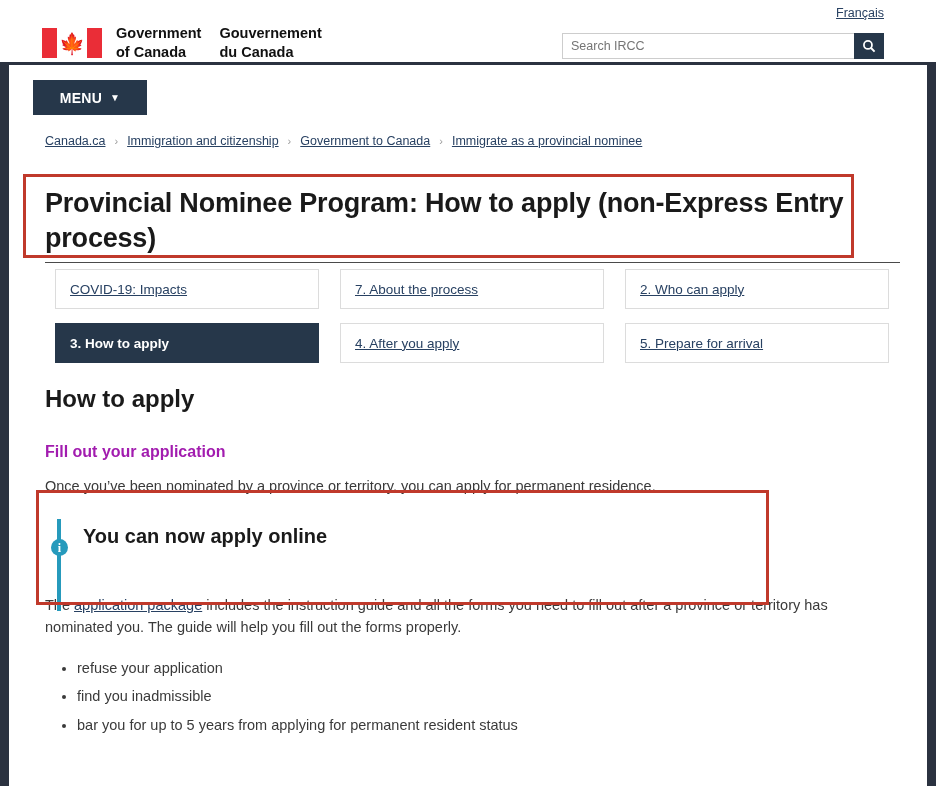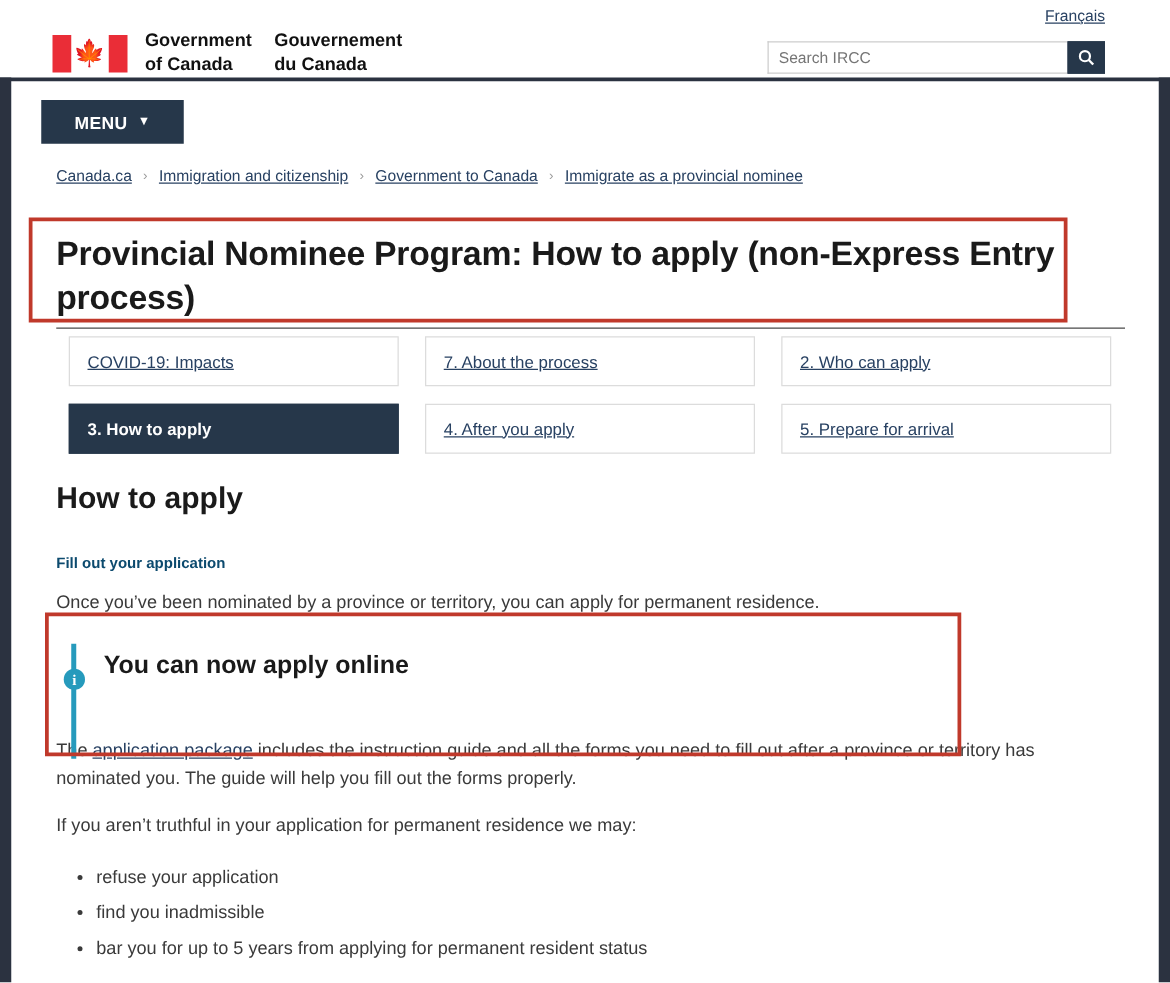--- a/index.html
+++ b/index.html
@@ -71,21 +71,21 @@
   }
   .brand-text {
     display: flex; gap: 18px;
     font-size: 14.5px; line-height: 1.28;
     font-weight: bold; color: #111111;
     white-space: nowrap;
   }
   .search-wrap {
     position: absolute; right: 52px; top: 33px;
     display: flex; align-items: stretch;
-    width: 270px; height: 26px;
+    width: 322px; height: 26px;
   }
   .search-input {
     flex: 1 1 auto;
     border: 1px solid #cdcdcd;
     border-right: none;
     background: #fff;
     padding: 0 8px;
     font-size: 12.5px;
     color: #5c5c5c;
     font-family: "Liberation Sans", sans-serif;
@@ -198,22 +198,22 @@
     position: absolute; left: 45px; top: 385px;
     width: 850px;
   }
   .h2 {
     margin: 0 0 30px 0;
     font-size: 24px; font-weight: bold;
     color: #1a1a1a;
   }
   .h3 {
     margin: 0 0 14px 0;
-    font-size: 12px; font-weight: bold;
-    color: #0c4a6e;
+    font-size: 16px; font-weight: bold;
+    color: #a21caf;
   }
   .p {
     margin: 0 0 16px 0;
     font-size: 14.5px;
     line-height: 1.52;
     color: #3a3a3a;
   }
   .p a {
     color: #284162;
     text-decoration: underline;
@@ -363,21 +363,20 @@
     <div class="callout">
       <span class="callout-bar"></span>
       <span class="callout-icon">i</span>
       <h3 class="callout-title">You can now apply online</h3>
     </div>
 
     <p class="p">
       <span>The </span><a>application package</a><span> includes the instruction guide and all the forms you need to fill out after a province or territory has nominated you. The guide will help you fill out the forms properly.</span>
     </p>
 
-    <p class="p">If you aren’t truthful in your application for permanent residence we may:</p>
 
     <ul class="bullets">
       <li>refuse your application</li>
       <li>find you inadmissible</li>
       <li>bar you for up to 5 years from applying for permanent resident status</li>
     </ul>
   </div>
 
   <div class="annot annot-title"></div>
   <div class="annot annot-callout"></div>

